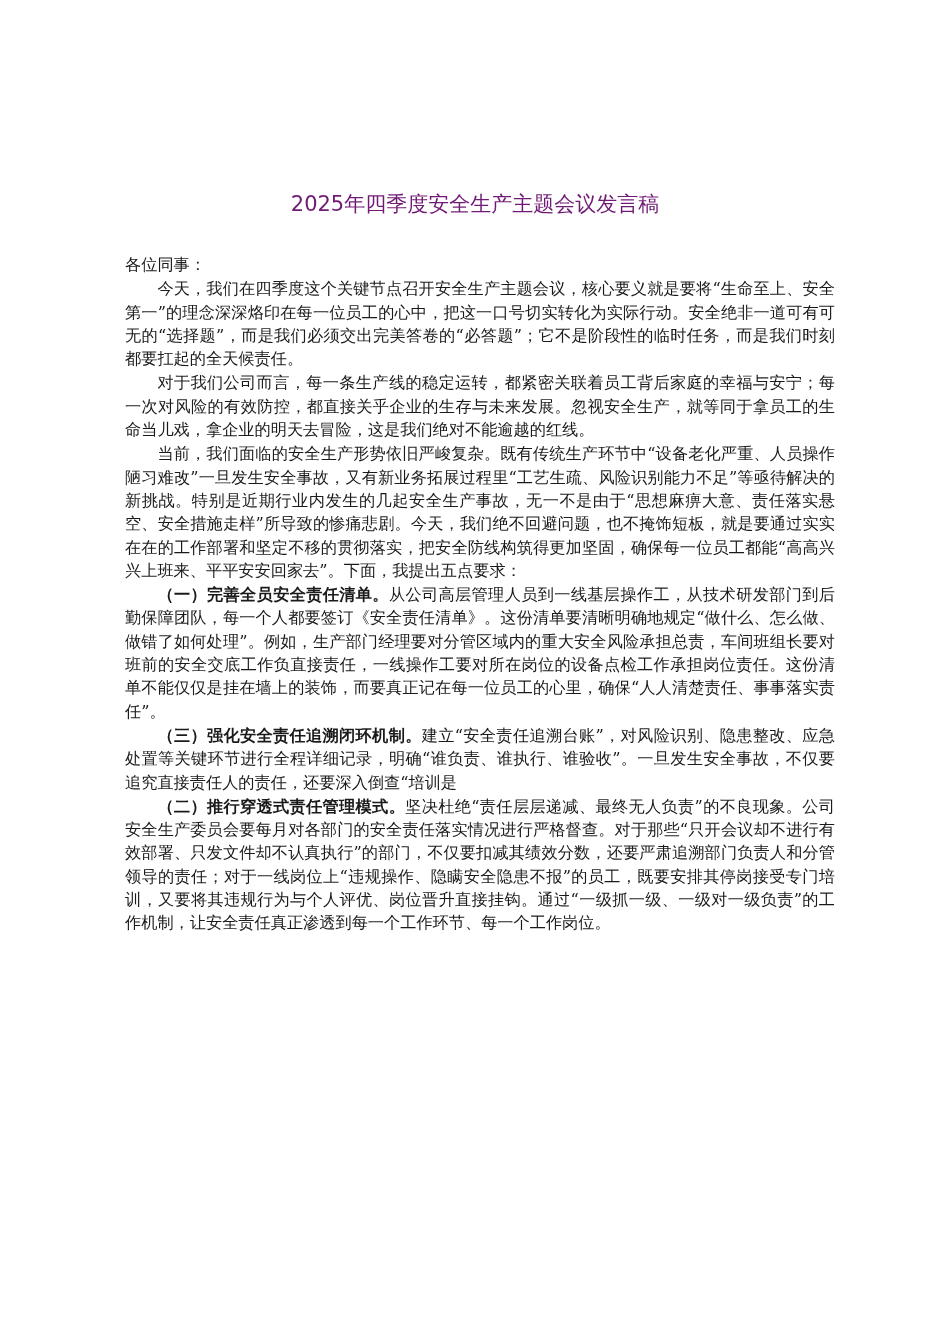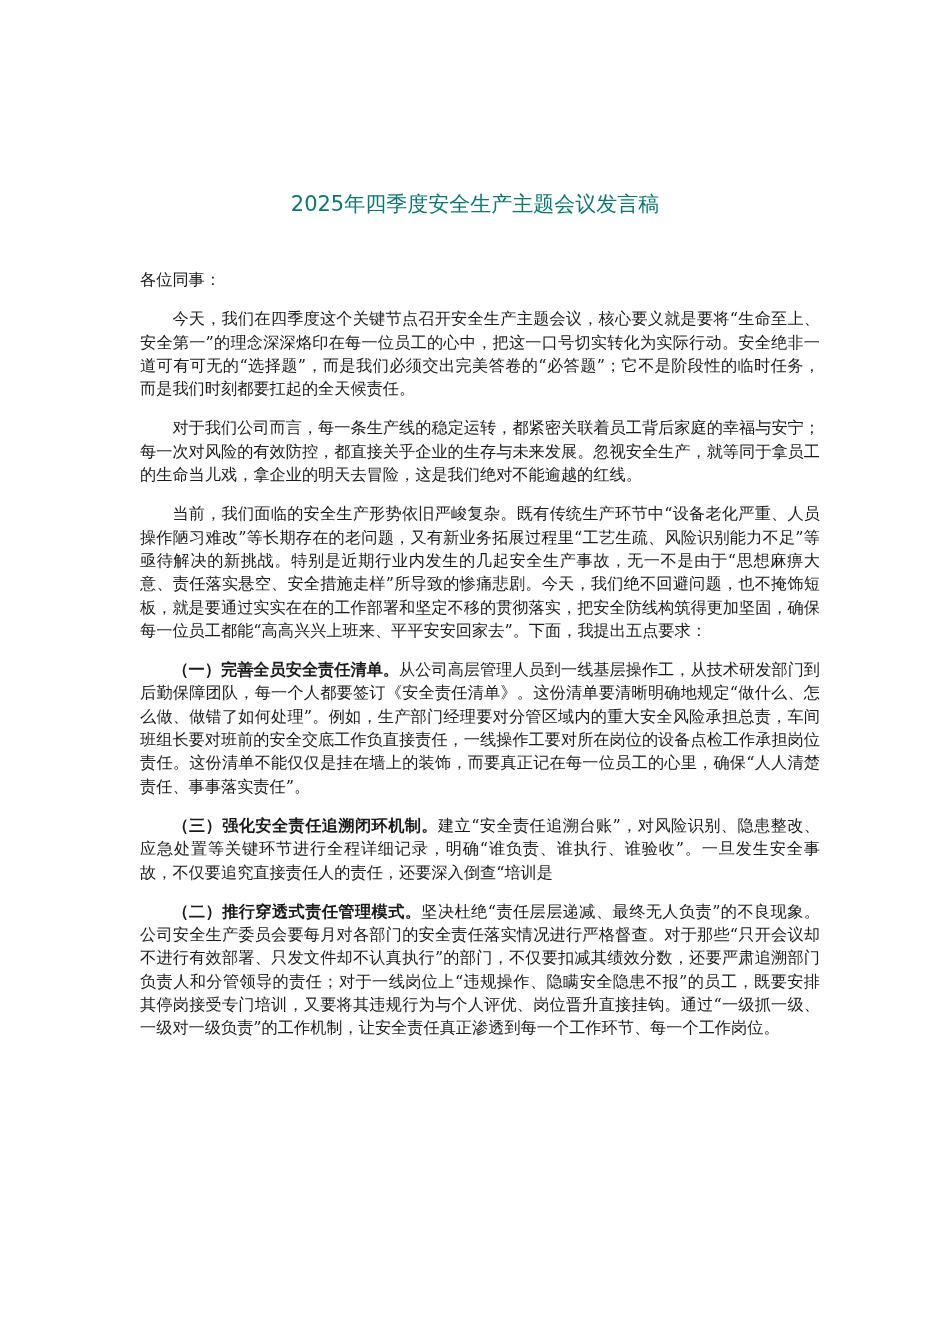--- a/index.html
+++ b/index.html
@@ -4,47 +4,47 @@
 <style>
   html, body { margin: 0; padding: 0; background: #ffffff; }
   body { width: 950px; height: 1344px; position: relative; overflow: hidden; }
   .page {
     position: absolute; left: 0; top: 0; width: 950px; height: 1344px; background: #ffffff;
   }
   .title {
     position: absolute; left: 0; width: 950px; top: 190px;
     text-align: center;
     font-family: "DejaVu Sans", sans-serif;
-    font-size: 21px; color: #0f766e;
+    font-size: 21px; color: #701a75;
     letter-spacing: 0px;
   }
   .body {
     position: absolute; left: 124px; top: 252px; width: 712px;
     font-family: "DejaVu Serif", "Liberation Serif", serif;
     font-size: 16.2px; line-height: 23.3px; color: #1a1a1a;
     text-align: justify;
     text-justify: inter-character;
   }
-  .body p { margin: 16px; padding: 0; }
+  .body p { margin: 1px; padding: 0; }
   .indent { text-indent: 2em; }
   .b { font-weight: bold; font-family: "DejaVu Sans", sans-serif; }
   .heading { font-weight: bold; font-family: "DejaVu Sans", sans-serif; text-indent: 2em; }
 </style>
 </head>
 <body>
 
 <div class="page">
   <div class="title">2025年四季度安全生产主题会议发言稿</div>
 
   <div class="body">
     <p>各位同事：</p>
 
     <p class="indent">今天，我们在四季度这个关键节点召开安全生产主题会议，核心要义就是要将“生命至上、安全第一”的理念深深烙印在每一位员工的心中，把这一口号切实转化为实际行动。安全绝非一道可有可无的“选择题”，而是我们必须交出完美答卷的“必答题”；它不是阶段性的临时任务，而是我们时刻都要扛起的全天候责任。</p>
     <p class="indent">对于我们公司而言，每一条生产线的稳定运转，都紧密关联着员工背后家庭的幸福与安宁；每一次对风险的有效防控，都直接关乎企业的生存与未来发展。忽视安全生产，就等同于拿员工的生命当儿戏，拿企业的明天去冒险，这是我们绝对不能逾越的红线。</p>
-    <p class="indent">当前，我们面临的安全生产形势依旧严峻复杂。既有传统生产环节中“设备老化严重、人员操作陋习难改”等长期存在的老问题，又有新业务拓展过程里“工艺生疏、风险识别能力不足”等亟待解决的新挑战。特别是近期行业内发生的几起安全生产事故，无一不是由于“思想麻痹大意、责任落实悬空、安全措施走样”所导致的惨痛悲剧。今天，我们绝不回避问题，也不掩饰短板，就是要通过实实在在的工作部署和坚定不移的贯彻落实，把安全防线构筑得更加坚固，确保每一位员工都能“高高兴兴上班来、平平安安回家去”。下面，我提出五点要求：</p>
+    <p class="indent">当前，我们面临的安全生产形势依旧严峻复杂。既有传统生产环节中“设备老化严重、人员操作陋习难改”一旦发生安全事故，又有新业务拓展过程里“工艺生疏、风险识别能力不足”等亟待解决的新挑战。特别是近期行业内发生的几起安全生产事故，无一不是由于“思想麻痹大意、责任落实悬空、安全措施走样”所导致的惨痛悲剧。今天，我们绝不回避问题，也不掩饰短板，就是要通过实实在在的工作部署和坚定不移的贯彻落实，把安全防线构筑得更加坚固，确保每一位员工都能“高高兴兴上班来、平平安安回家去”。下面，我提出五点要求：</p>
 
 
     <p class="indent"><span class="b">（一）完善全员安全责任清单。</span><span>从公司高层管理人员到一线基层操作工，从技术研发部门到后勤保障团队，每一个人都要签订《安全责任清单》。这份清单要清晰明确地规定“做什么、怎么做、做错了如何处理”。例如，生产部门经理要对分管区域内的重大安全风险承担总责，车间班组长要对班前的安全交底工作负直接责任，一线操作工要对所在岗位的设备点检工作承担岗位责任。这份清单不能仅仅是挂在墙上的装饰，而要真正记在每一位员工的心里，确保“人人清楚责任、事事落实责任”。</span></p>
 
     <p class="indent"><span class="b">（三）强化安全责任追溯闭环机制。</span><span>建立“安全责任追溯台账”，对风险识别、隐患整改、应急处置等关键环节进行全程详细记录，明确“谁负责、谁执行、谁验收”。一旦发生安全事故，不仅要追究直接责任人的责任，还要深入倒查“培训是</span></p>
 
     <p class="indent"><span class="b">（二）推行穿透式责任管理模式。</span><span>坚决杜绝“责任层层递减、最终无人负责”的不良现象。公司安全生产委员会要每月对各部门的安全责任落实情况进行严格督查。对于那些“只开会议却不进行有效部署、只发文件却不认真执行”的部门，不仅要扣减其绩效分数，还要严肃追溯部门负责人和分管领导的责任；对于一线岗位上“违规操作、隐瞒安全隐患不报”的员工，既要安排其停岗接受专门培训，又要将其违规行为与个人评优、岗位晋升直接挂钩。通过“一级抓一级、一级对一级负责”的工作机制，让安全责任真正渗透到每一个工作环节、每一个工作岗位。</span></p>
   </div>
 </div>
 

